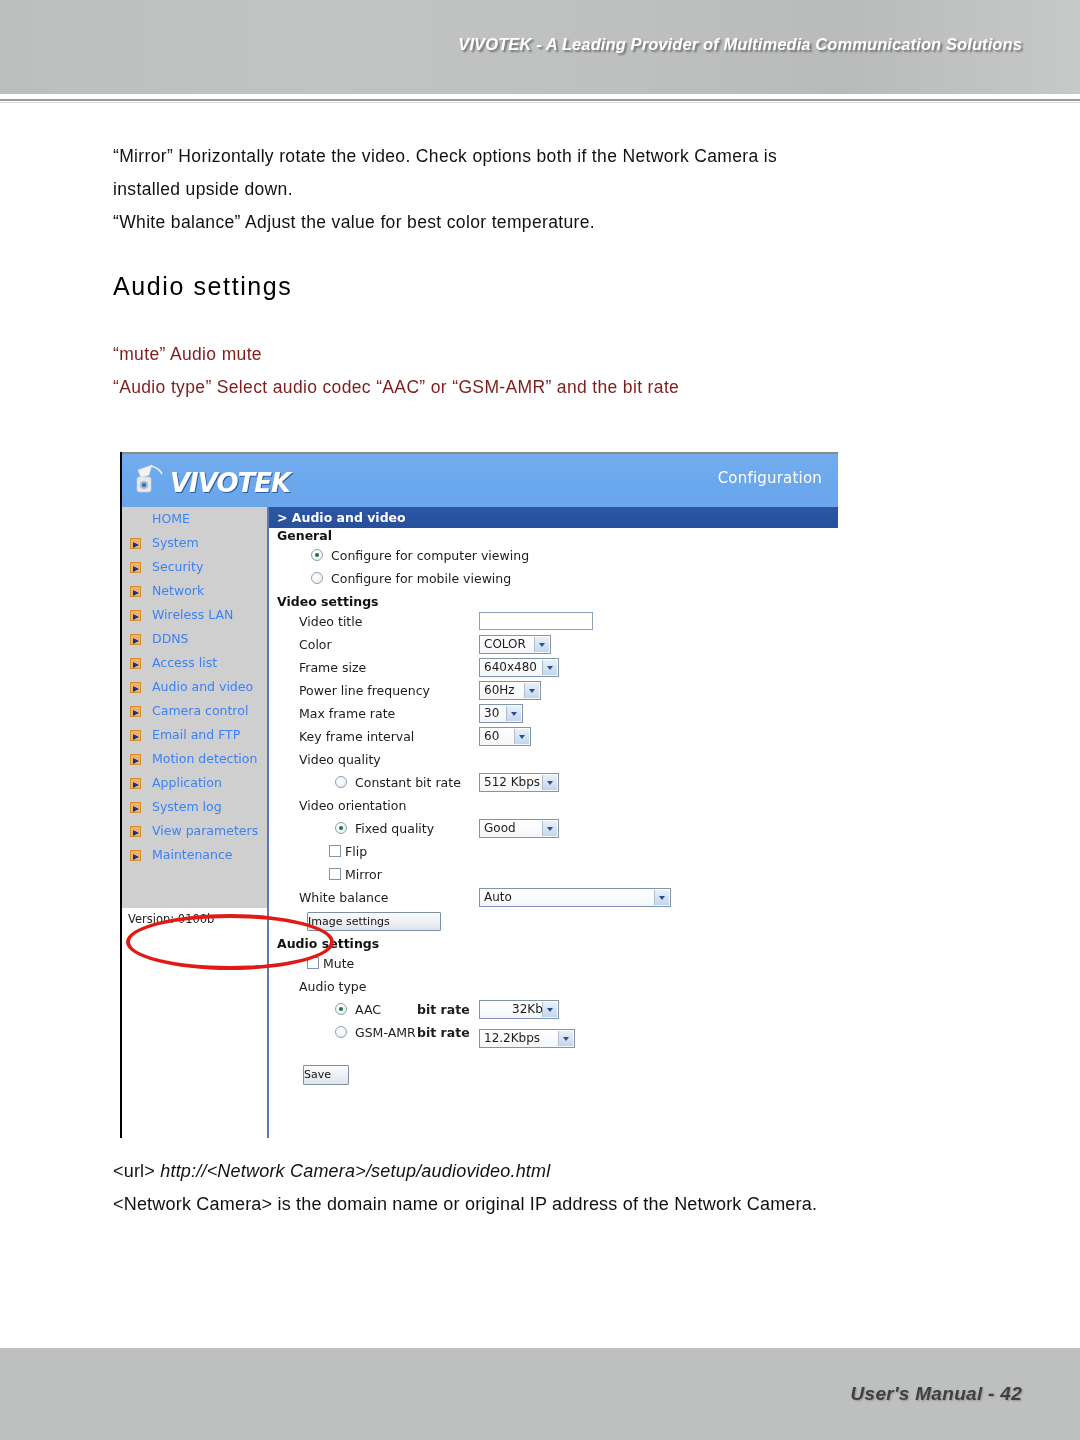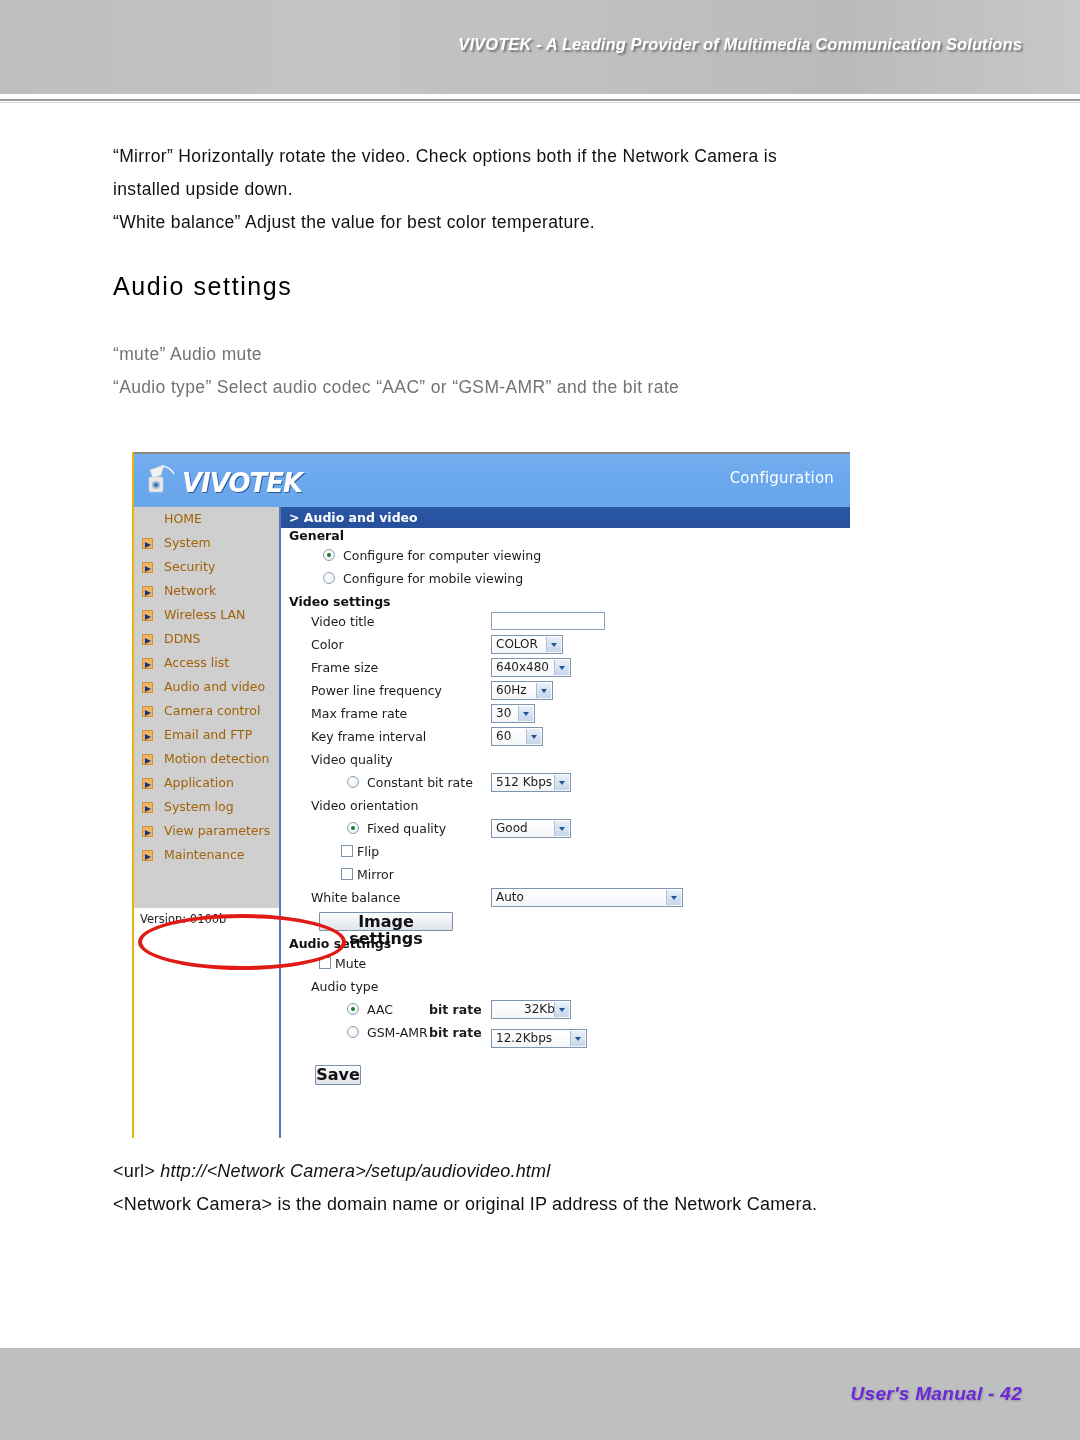--- a/index.html
+++ b/index.html
@@ -34,30 +34,30 @@
   }
   .body-text p { margin: 0; white-space: nowrap; }
 
   h2.section-title {
     position: absolute; left: 113px; top: 272px;
     font-size: 25px; font-weight: normal; color: #000; letter-spacing: 1.6px;
   }
 
   .sub-text {
     position: absolute; left: 113px; top: 338px; width: 900px;
-    font-size: 17.5px; color: #737373; line-height: 33px; letter-spacing: 0.35px;
+    font-size: 17.5px; color: #7f1d1d; line-height: 33px; letter-spacing: 0.35px;
   }
   .sub-text p { margin: 0; white-space: nowrap; }
 
   
   .shot {
-    position: absolute; left: 132px; top: 452px;
+    position: absolute; left: 120px; top: 452px;
     width: 716px; height: 686px;
     background: #ffffff;
-    border-left: 2px solid #eab308;
+    border-left: 2px solid #000000;
     font-family: "DejaVu Sans", sans-serif;
   }
   .shot-header {
     position: absolute; left: 0; top: 0; width: 716px; height: 55px;
     background: linear-gradient(to bottom, #73adef 0%, #6aa7ec 55%, #6aa6ea 100%);
     border-top: 2px solid #8a8a8a;
   }
   .logo { position: absolute; left: 8px; top: 8px; width: 180px; height: 40px; }
   .logo-text {
     position: absolute; left: 40px; top: 6px;
@@ -84,21 +84,21 @@
     position: absolute; left: 0; top: 55px; width: 145px; height: 401px;
     background: #cfcfcf;
   }
   .side-divider {
     position: absolute; left: 145px; top: 55px; width: 2px; height: 631px;
     background: #5a7ab5;
   }
   .nav { position: absolute; left: 0; top: 55px; width: 145px; }
   .nav-item {
     position: relative; height: 24px; padding-left: 30px;
-    font-size: 12.5px; color: #a16207; line-height: 24px; white-space: nowrap;
+    font-size: 12.5px; color: #3b82f6; line-height: 24px; white-space: nowrap;
   }
   .nav-item .arrow {
     position: absolute; left: 8px; top: 7px; width: 11px; height: 11px;
     background: #f0b36b; border: 1px solid #d48f33;
   }
   .nav-item .arrow::after {
     content: ""; position: absolute; left: 2px; top: 3px;
     width: 0; height: 0;
     border-top: 3px solid transparent; border-bottom: 3px solid transparent;
     border-left: 6px solid #15387a;
@@ -146,23 +146,22 @@
   .sel .arrowbox::after {
     content: ""; position: absolute; left: 4px; top: 6px;
     width: 0; height: 0;
     border-left: 3.5px solid transparent; border-right: 3.5px solid transparent;
     border-top: 4px solid #21509c;
   }
   .btn {
     position: absolute;
     background: linear-gradient(to bottom, #fdfdfd 0%, #eceff3 55%, #dfe4ea 100%);
     border: 1px solid #7b8fa6; border-radius: 1px;
-    font-size: 16px; color: #111; text-align: center;
+    font-size: 11px; color: #111; text-align: left;
     font-family: "DejaVu Sans", sans-serif;
-    font-weight: bold;
   }
 
   .red-ellipse {
     position: absolute; left: 4px; top: 462px;
     width: 208px; height: 56px;
     border: 4px solid #e01a14; border-radius: 50%;
     pointer-events: none;
   }
 
   
@@ -173,21 +172,21 @@
   .caption p { margin: 0; white-space: nowrap; }
   .caption .ital { font-style: italic; }
 
   
   .footer {
     position: absolute; left: 0; top: 1348px; width: 1080px; height: 92px;
     background: #bec0bf;
   }
   .footer .fnote {
     position: absolute; right: 58px; top: 46px; transform: translateY(-50%);
-    font-size: 19px; font-style: italic; font-weight: bold; color: #6d28d9;
+    font-size: 19px; font-style: italic; font-weight: bold; color: #404040;
     letter-spacing: 0.3px; white-space: nowrap;
     text-shadow: 1px 1px 2px rgba(120,120,120,0.6);
   }
 </style>
 </head>
 <body>
 
 <div class="page">
 
   <div class="top-banner">

